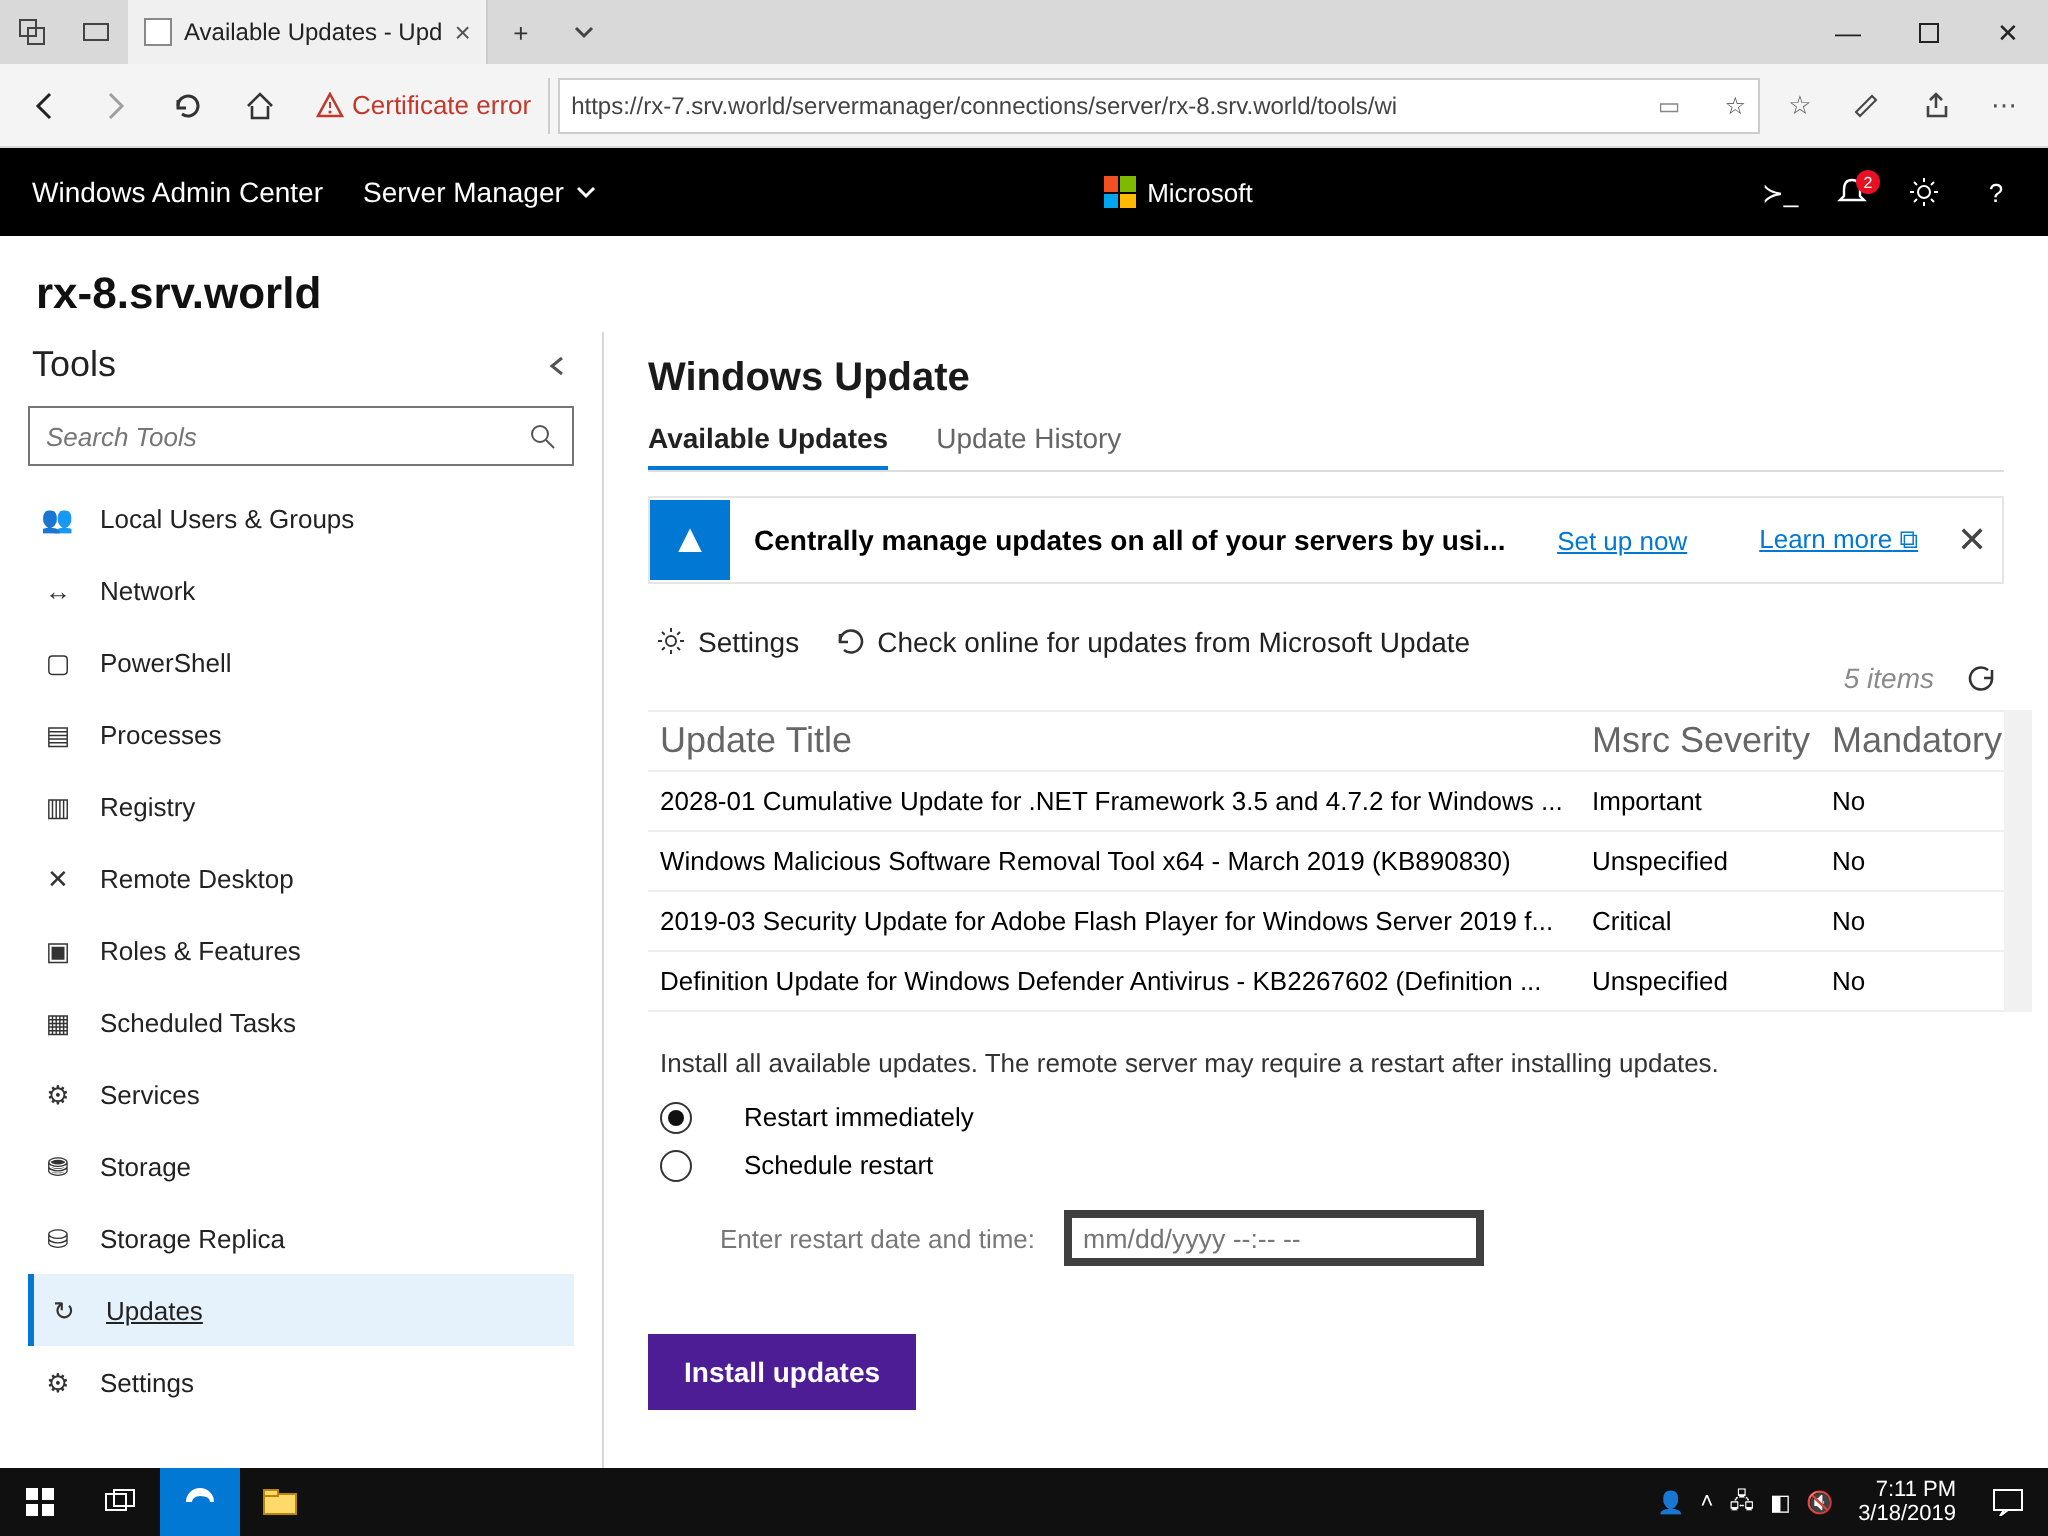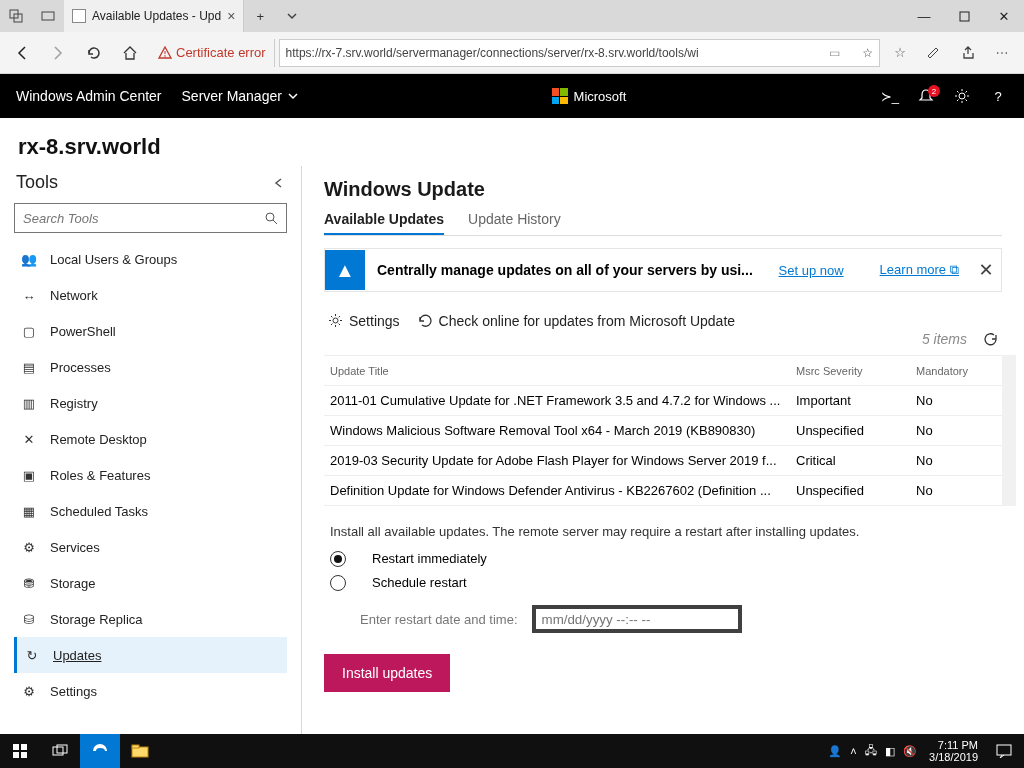--- a/index.html
+++ b/index.html
@@ -66,35 +66,35 @@
 .notice .close { width: 30px; text-align: center; font-size: 18px; color: #444; cursor: pointer; }
 
 .status-line { padding: 14px 6px 8px; font-size: 14px; color: #333; }
 .toolbar2 { display: flex; align-items: center; gap: 18px; padding: 2px 4px 8px; font-size: 14px; color: #222; }
 .toolbar2 .right { margin-left: auto; display: flex; align-items: center; gap: 16px; margin-top: 37px; }
 .toolbar2 .count { font-style: italic; color: #8a8a8a; }
 .toolbar2 .ib { display: flex; align-items: center; gap: 6px; cursor: pointer; }
 
 .grid { border-top: 1px solid #eee; }
 .grid-hdr, .grid-row { display: flex; align-items: center; height: 30px; font-size: 13px; border-bottom: 1px solid #eee; }
-.grid-hdr { color: #666; font-size: 11px; }
+.grid-hdr { color: #666; font-size: 18px; }
 .col-title { flex: 1; padding: 0 6px; white-space: nowrap; overflow: hidden; text-overflow: ellipsis; }
 .col-sev { width: 120px; padding: 0 4px; }
 .col-mand { width: 90px; padding: 0 4px; }
 .grid-wrap { position: relative; }
 .vscroll { position: absolute; right: -14px; top: 0; bottom: 0; width: 14px; background: #f1f1f1; }
 
 .install-note { padding: 18px 6px 8px; font-size: 13px; color: #333; }
 .radio-row { display: flex; align-items: flex-start; gap: 26px; padding: 4px 6px; font-size: 13px; }
 .radio { width: 16px; height: 16px; border: 1.5px solid #333; border-radius: 50%; display: flex; align-items: center; justify-content: center; }
 .radio.sel::after { content: ""; width: 8px; height: 8px; background: #111; border-radius: 50%; }
 .dt-row { display: flex; align-items: center; gap: 14px; padding: 10px 36px; font-size: 13px; color: #777; }
 .dt-row input { width: 210px; height: 28px; border: 4px solid #404040; padding: 0 6px; color: #777; }
 
-.install-btn { margin-top: 11px; height: 38px; padding: 0 18px; border: none; background: #be185d; color: #fff; font-size: 14px; cursor: pointer; }
+.install-btn { margin-top: 24px; height: 38px; padding: 0 18px; border: none; background: #4c1d95; color: #fff; font-size: 14px; cursor: pointer; font-weight: bold; }
 
 
 .taskbar { position: absolute; bottom: 0; left: 0; right: 0; height: 34px; background: #101010; display: flex; align-items: center; color: #fff; }
 .tb-ic { width: 40px; height: 34px; display: flex; align-items: center; justify-content: center; color: #fff; font-size: 14px; }
 .tb-ic.edge { background: #0078d4; }
 .tb-spacer { flex: 1; }
 .tray { display: flex; align-items: center; gap: 8px; padding: 0 6px; font-size: 11px; }
 .clock { text-align: right; line-height: 1.1; font-size: 11px; padding: 0 6px; }
 
 svg { display: block; }
@@ -347,21 +347,21 @@
 
     <div class="grid-wrap">
       <div class="grid">
         <div class="grid-hdr">
           <div class="col-title" data-bind="page.columns.title">Update Title</div>
           <div class="col-sev" data-bind="page.columns.sev">Msrc Severity</div>
           <div class="col-mand" data-bind="page.columns.mand">Mandatory</div>
         </div>
         <div id="grid-body">
             <div class="grid-row">
-              <div class="col-title">2011-01 Cumulative Update for .NET Framework 3.5 and 4.7.2 for Windows ...</div>
+              <div class="col-title">2028-01 Cumulative Update for .NET Framework 3.5 and 4.7.2 for Windows ...</div>
               <div class="col-sev">Important</div>
               <div class="col-mand">No</div>
             </div>
             <div class="grid-row">
               <div class="col-title">Windows Malicious Software Removal Tool x64 - March 2019 (KB890830)</div>
               <div class="col-sev">Unspecified</div>
               <div class="col-mand">No</div>
             </div>
             <div class="grid-row">
               <div class="col-title">2019-03 Security Update for Adobe Flash Player for Windows Server 2019 f...</div>

